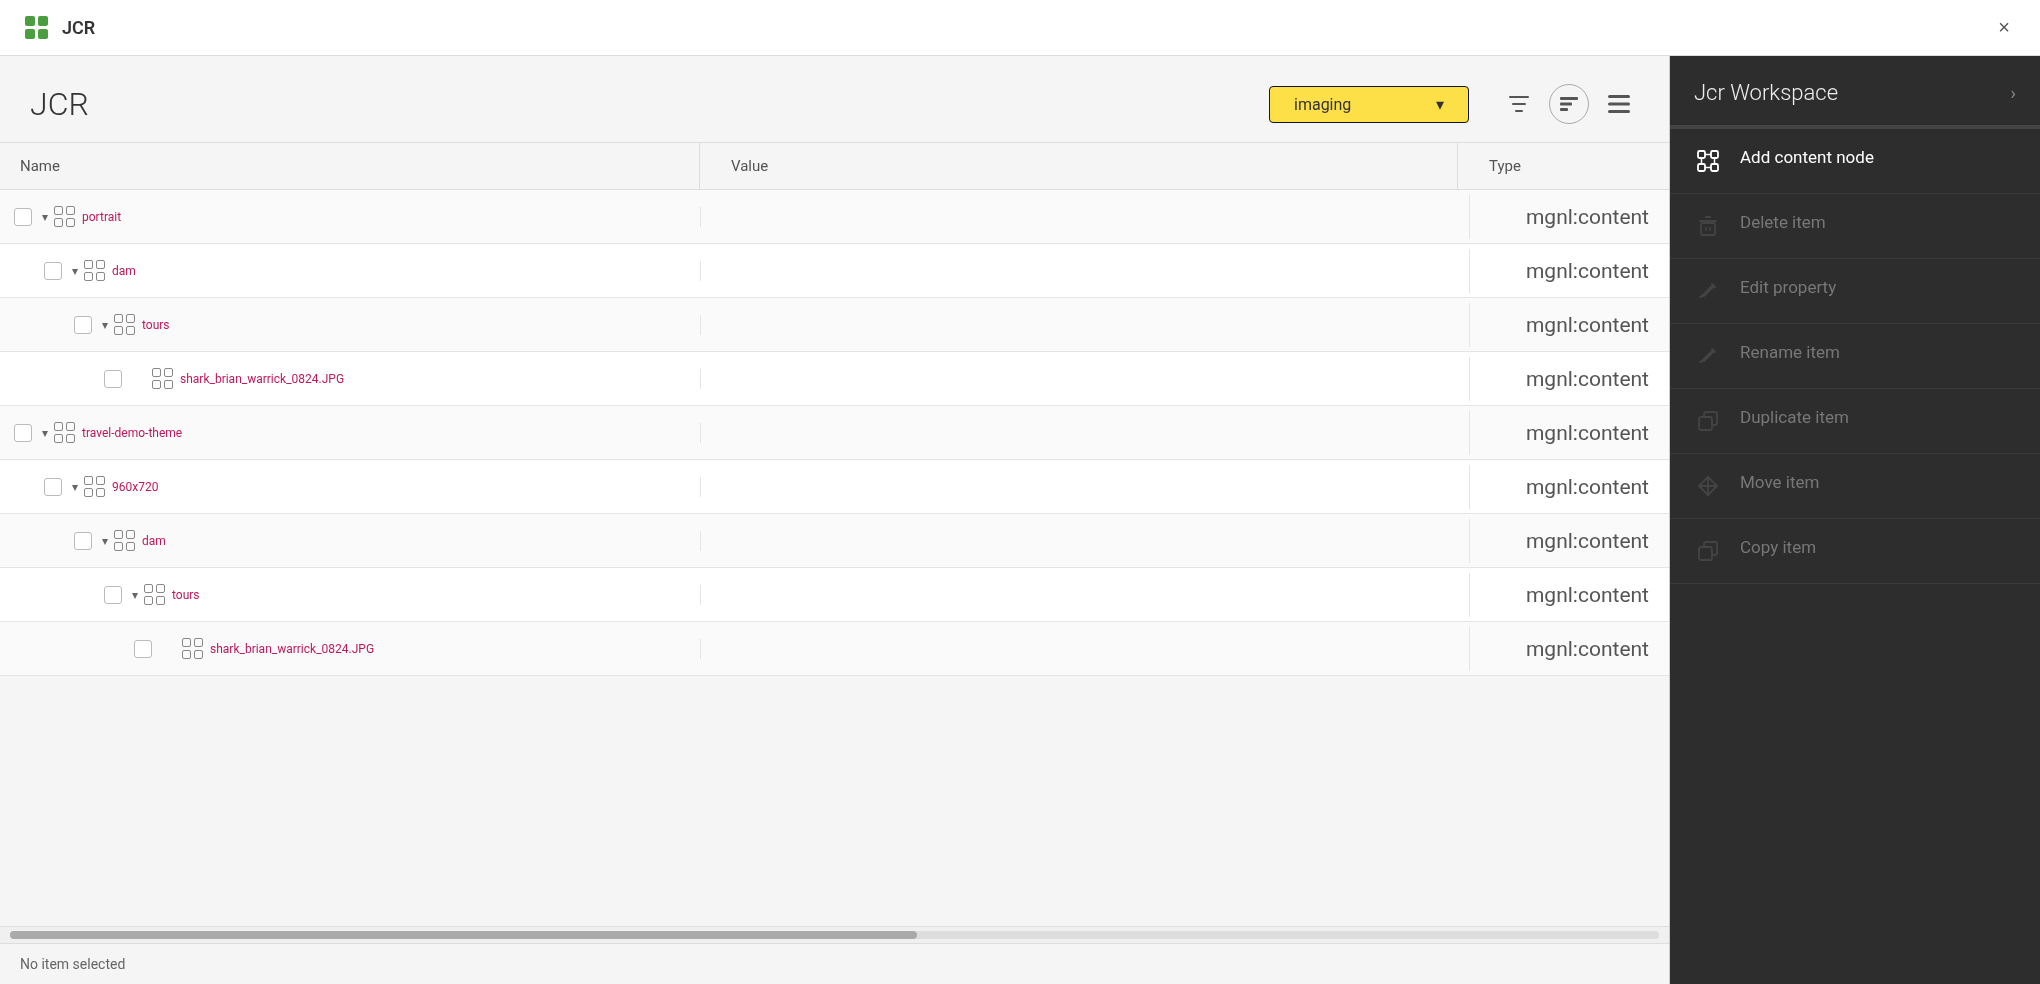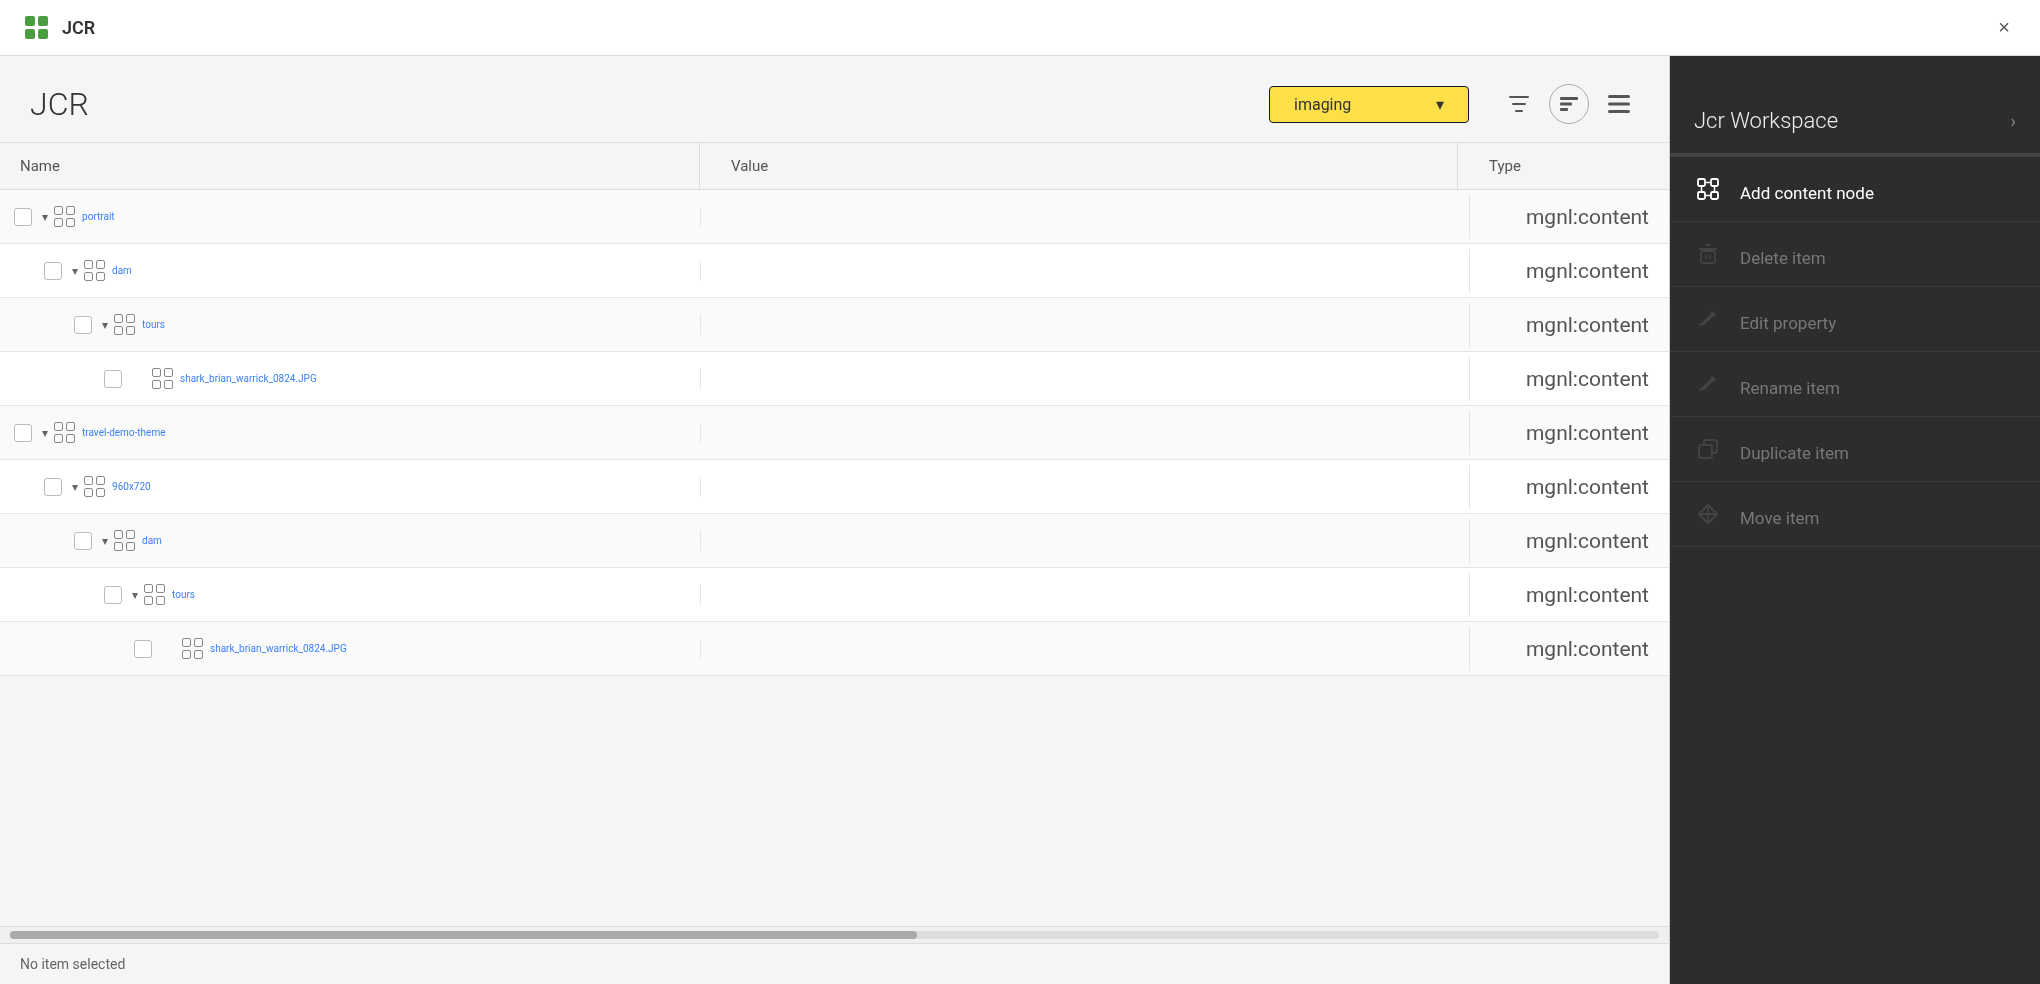--- a/index.html
+++ b/index.html
@@ -205,22 +205,22 @@
       width: 22px;
       height: 22px;
     }
     .node-dot {
       width: 9px;
       height: 9px;
       border: 1.5px solid #888;
       border-radius: 2px;
     }
     .row-name {
-      font-size: 10px;
-      color: #3b82f6;
+      font-size: 12px;
+      color: #be185d;
       text-align: right;
     }
 
     .value-cell {
       padding: 10px 20px;
       font-size: 15px;
       color: #555;
       border-left: 1px solid #e5e5e5;
     }
     .type-cell {
@@ -265,21 +265,20 @@
       flex-direction: column;
       color: #ccc;
     }
 
     .workspace-header {
       display: flex;
       align-items: center;
       justify-content: space-between;
       padding: 24px 24px 20px;
       border-bottom: 1px solid #444;
-      margin-top: 28px;
     }
     .workspace-title {
       font-size: 22px;
       font-weight: 300;
       color: #eee;
     }
     .workspace-chevron {
       font-size: 18px;
       color: #888;
       cursor: pointer;
@@ -287,21 +286,21 @@
 
     
     .panel-divider {
       height: 3px;
       background: #444;
     }
 
     
     .menu-item {
       display: flex;
-      align-items: flex-end;
+      align-items: flex-start;
       padding: 18px 24px;
       gap: 18px;
       cursor: pointer;
       border-bottom: 1px solid #3a3a3a;
       transition: background 0.15s;
     }
     .menu-item-icon {
       width: 28px;
       height: 28px;
       display: flex;
@@ -622,17 +621,26 @@
     <line x1="11" y1="2" x2="11" y2="20" stroke="#666" stroke-width="1.8" stroke-linecap="round"></line>
     <line x1="2" y1="11" x2="20" y2="11" stroke="#666" stroke-width="1.8" stroke-linecap="round"></line>
     <polyline points="7,6 11,2 15,6" stroke="#666" stroke-width="1.8" stroke-linecap="round" stroke-linejoin="round" fill="none"></polyline>
     <polyline points="7,16 11,20 15,16" stroke="#666" stroke-width="1.8" stroke-linecap="round" stroke-linejoin="round" fill="none"></polyline>
     <polyline points="6,7 2,11 6,15" stroke="#666" stroke-width="1.8" stroke-linecap="round" stroke-linejoin="round" fill="none"></polyline>
     <polyline points="16,7 20,11 16,15" stroke="#666" stroke-width="1.8" stroke-linecap="round" stroke-linejoin="round" fill="none"></polyline>
   </svg>
           </div>
     <span class="menu-item-label">Move item</span>
   </div>
+        <div class="menu-item disabled">
+    <div class="menu-item-icon">
+            <svg width="22" height="22" viewBox="0 0 22 22" fill="none">
+    <rect x="2" y="7" width="13" height="13" rx="2" stroke="#666" stroke-width="1.8"></rect>
+    <path d="M7 7V4a2 2 0 012-2h9a2 2 0 012 2v9a2 2 0 01-2 2h-3" stroke="#666" stroke-width="1.8" stroke-linecap="round"></path>
+  </svg>
+          </div>
+    <span class="menu-item-label">Copy item</span>
+  </div>
       </div>
 
   </div>
 
 </div>
 
 </body></html>

